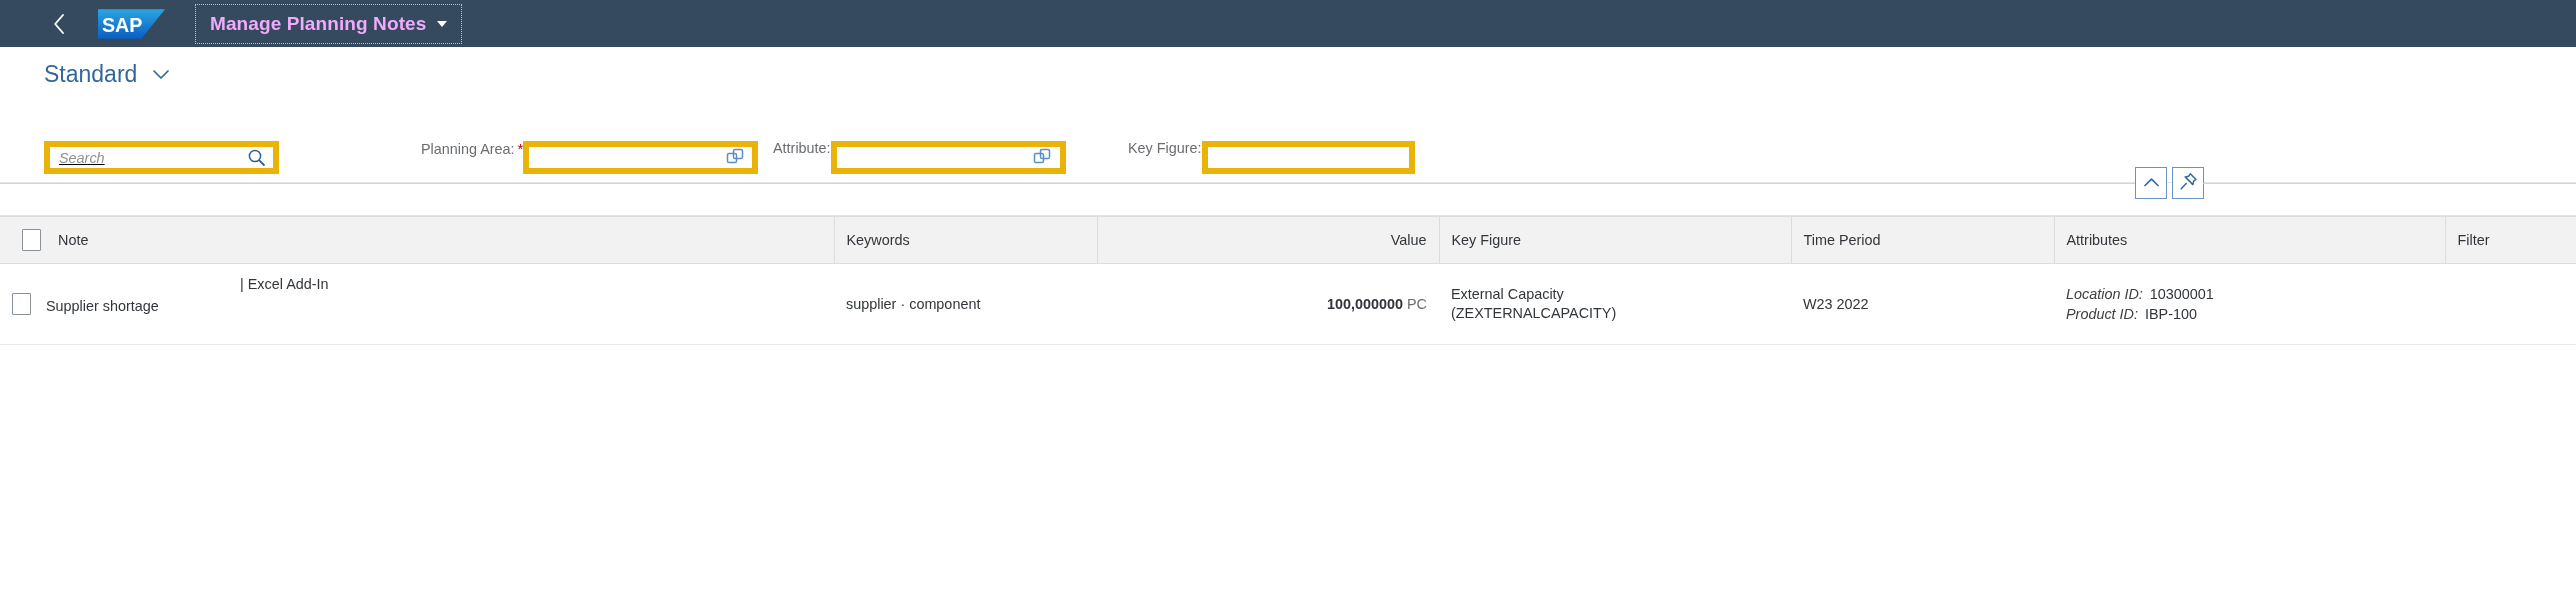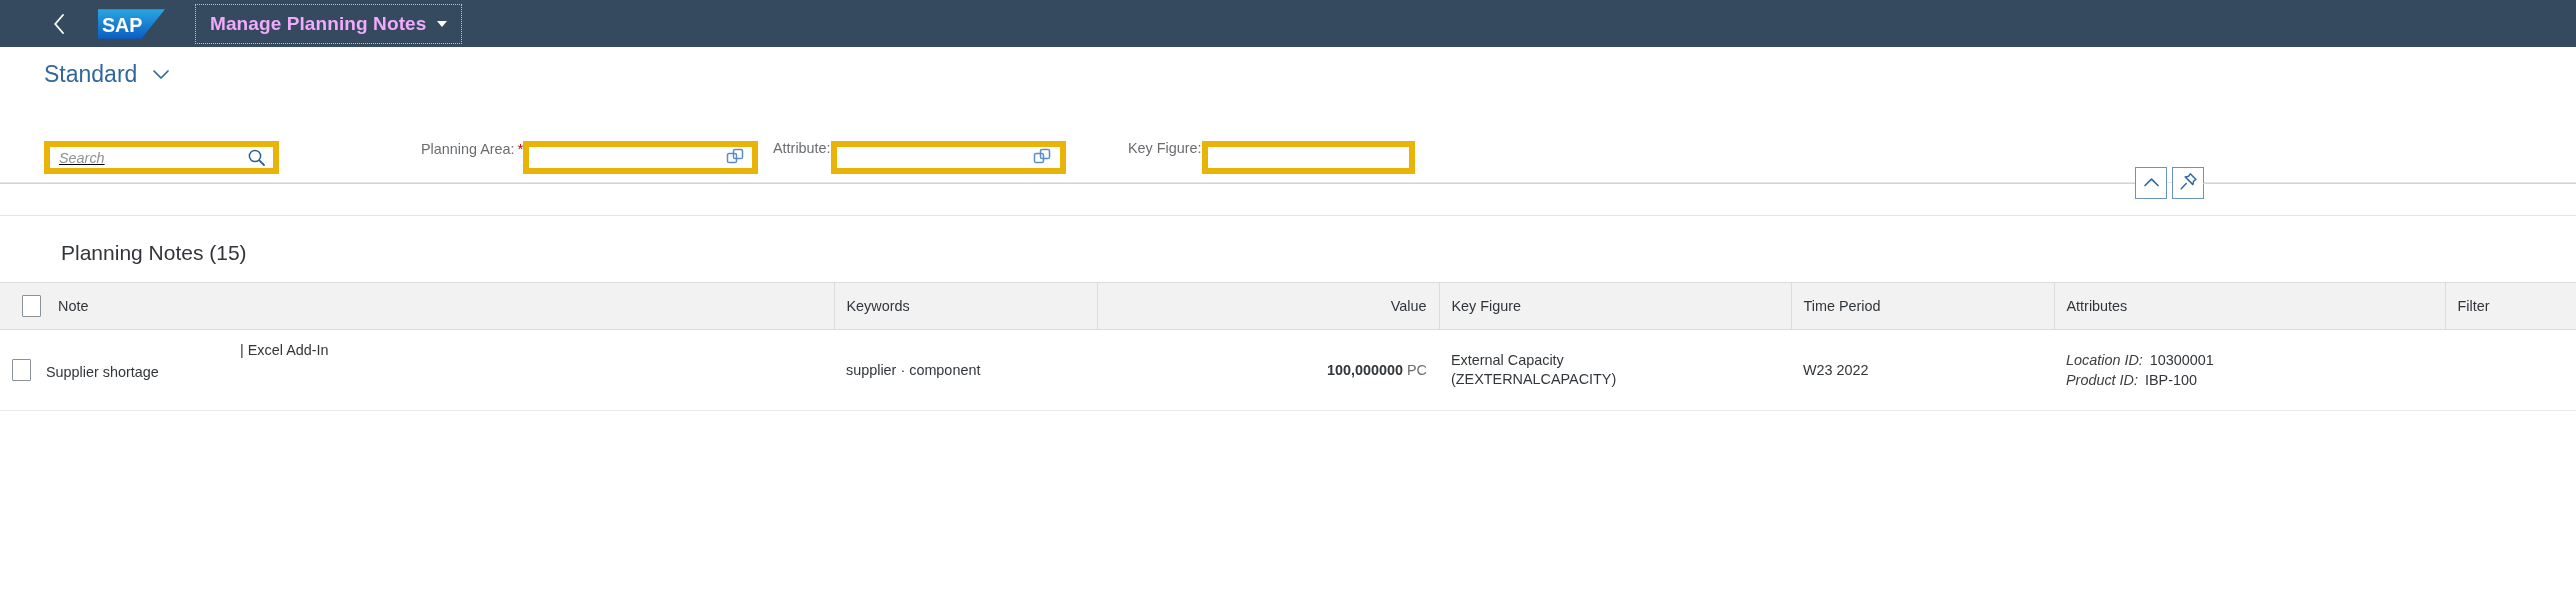--- a/index.html
+++ b/index.html
@@ -352,21 +352,20 @@
             <path d="M7.2 11.6 L2.2 16.8" stroke="#35699e" stroke-width="1.5" stroke-linecap="round"></path>
           </svg>
         </span>
       </div>
     </div>
   <div class="divider-line-l" style="left: 0px; width: 2135px;"></div>
       <div class="divider-line-r" style="left: 2203px; width: 373px;"></div>
     </div>
 
   <div class="table-section">
-    <div class="table-title">Planning Notes (15)</div>
 
     <table class="notes">
       <colgroup>
         <col style="width:46px">
         <col style="width:788px">
         <col style="width:263px">
         <col style="width:342px">
         <col style="width:352px">
         <col style="width:263px">
         <col style="width:391px">

